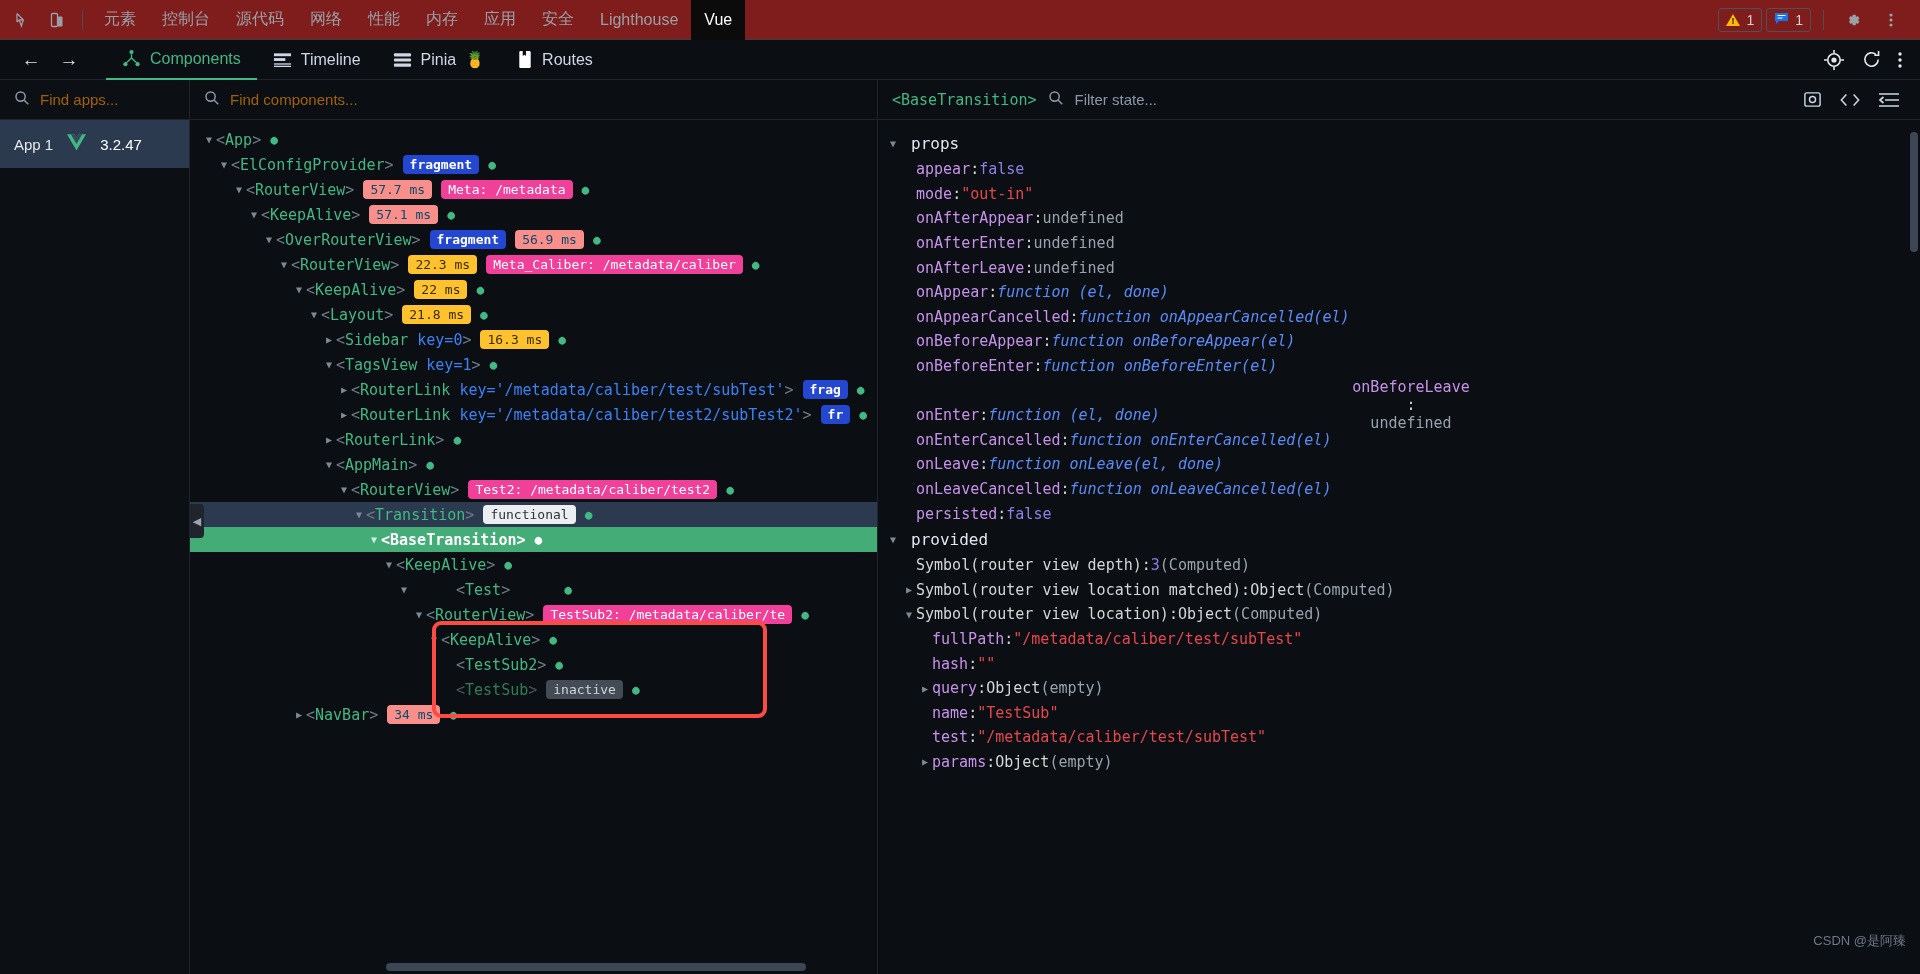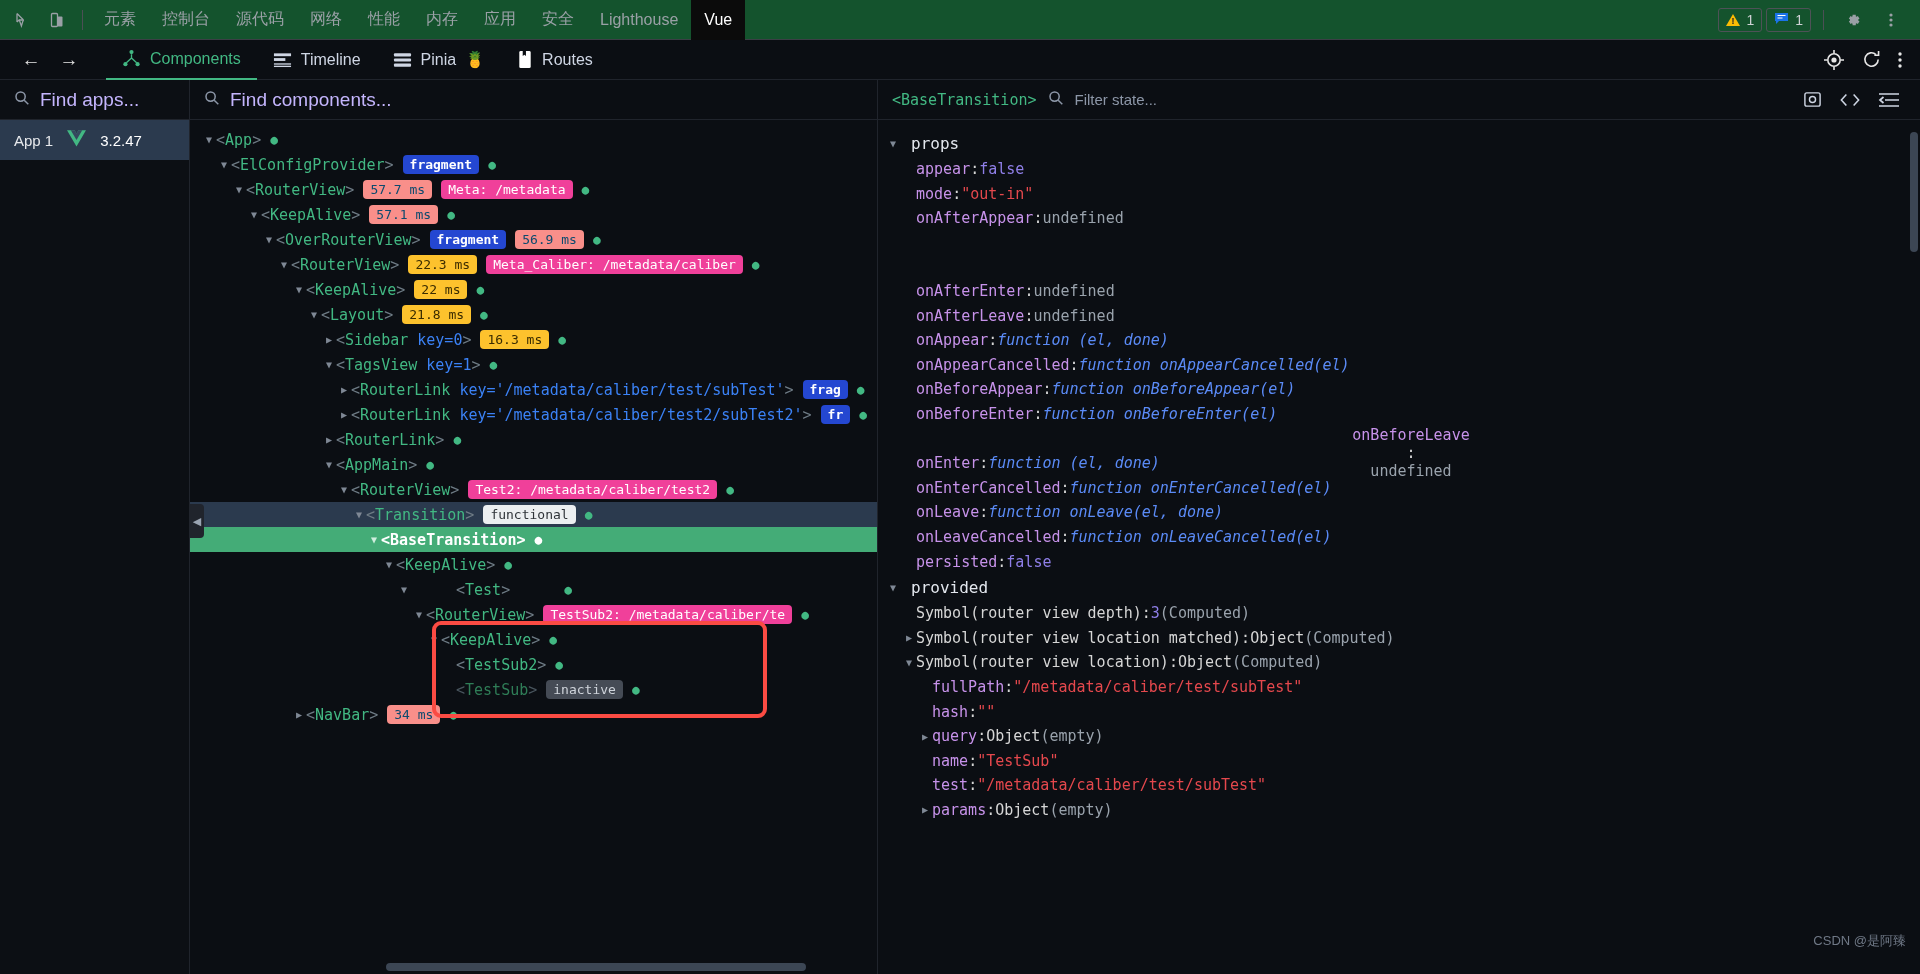--- a/index.html
+++ b/index.html
@@ -7,21 +7,21 @@
   body {
     background:#0c0e12;
     font-family:"Liberation Sans", sans-serif;
     color:#d6d6d6;
     font-size:14px;
   }
   .mono { font-family:"DejaVu Sans Mono","Liberation Mono",monospace; }
 
   
   .dt-topbar {
-    height:40px; background:#14532d; display:flex; align-items:center;
+    height:40px; background:#7f1d1d; display:flex; align-items:center;
     border-bottom:1px solid #3b3f45; padding:0 6px;
   }
   .dt-icon-btn{ width:34px;height:28px;display:flex;align-items:center;justify-content:center;cursor:pointer;}
   .dt-sep{ width:1px;height:20px;background:#4b4f55;margin:0 8px; }
   .dt-tab{
     height:40px;display:flex;align-items:center;padding:0 13px;
     color:#9aa0a6;font-size:16px;cursor:pointer;white-space:nowrap;
   }
   .dt-tab.active{ background:#0b0b0b;color:#ffffff; }
   .dt-right{ margin-left:auto; display:flex; align-items:center; gap:4px; padding-right:6px;}
@@ -49,23 +49,23 @@
   
   .panes{ display:flex; height:894px; }
   .pane-apps{ width:190px; background:#0c0f14; border-right:1px solid #20242c; }
   .pane-tree{ width:688px; background:#0b0e13; border-right:1px solid #20242c; position:relative; overflow:hidden;}
   .pane-detail{ flex:1; background:#0b0e13; position:relative; overflow:hidden;}
 
   .searchbar{
     height:40px;display:flex;align-items:center;gap:10px;padding:0 14px;
     border-bottom:1px solid #20242c;color:#8d97a8;font-size:15px;
   }
-  .searchbar .ph{ color:#c4b5fd; font-size:19px; }
+  .searchbar .ph{ color:#a16207; font-size:15px; }
   .app-row{
-    display:flex;align-items:center;gap:14px;height:40px;padding:0 14px;
+    display:flex;align-items:center;gap:14px;height:48px;padding:0 14px;
     background:#2b3a4e; color:#e8eaed;font-size:15px;cursor:pointer;
   }
   .ver{ color:#ffffff; font-size:15px; }
 
   
   .tree{ padding-top:7px; font-size:15px; }
   .trow{ display:flex;align-items:center;height:25px;white-space:nowrap;cursor:pointer; }
   .trow .arrow{ color:#7f8895;font-size:10px;width:14px;display:inline-block;text-align:center;flex:none;}
   .trow .arrow.open::before{ content:"\25BC"; }
   .trow .arrow.closed::before{ content:"\25B6"; }
@@ -484,21 +484,21 @@
           <span class="pk">mode</span>
           <span style="color: rgb(214, 214, 214);">: </span>
           <span class="pv-str">"out-in"</span>
         </div>
         <div class="prow" style="padding-left: 24px;">
           <span class="arrow"></span>
           <span class="pk">onAfterAppear</span>
           <span style="color: rgb(214, 214, 214);">: </span>
           <span class="pv-undef">undefined</span>
         </div>
-        <div class="prow" style="padding-left: 24px; margin-top: 48px;">
+        <div class="prow" style="padding-left: 24px;">
           <span class="arrow"></span>
           <span class="pk">onAfterEnter</span>
           <span style="color: rgb(214, 214, 214);">: </span>
           <span class="pv-undef">undefined</span>
         </div>
         <div class="prow" style="padding-left: 24px;">
           <span class="arrow"></span>
           <span class="pk">onAfterLeave</span>
           <span style="color: rgb(214, 214, 214);">: </span>
           <span class="pv-undef">undefined</span>

